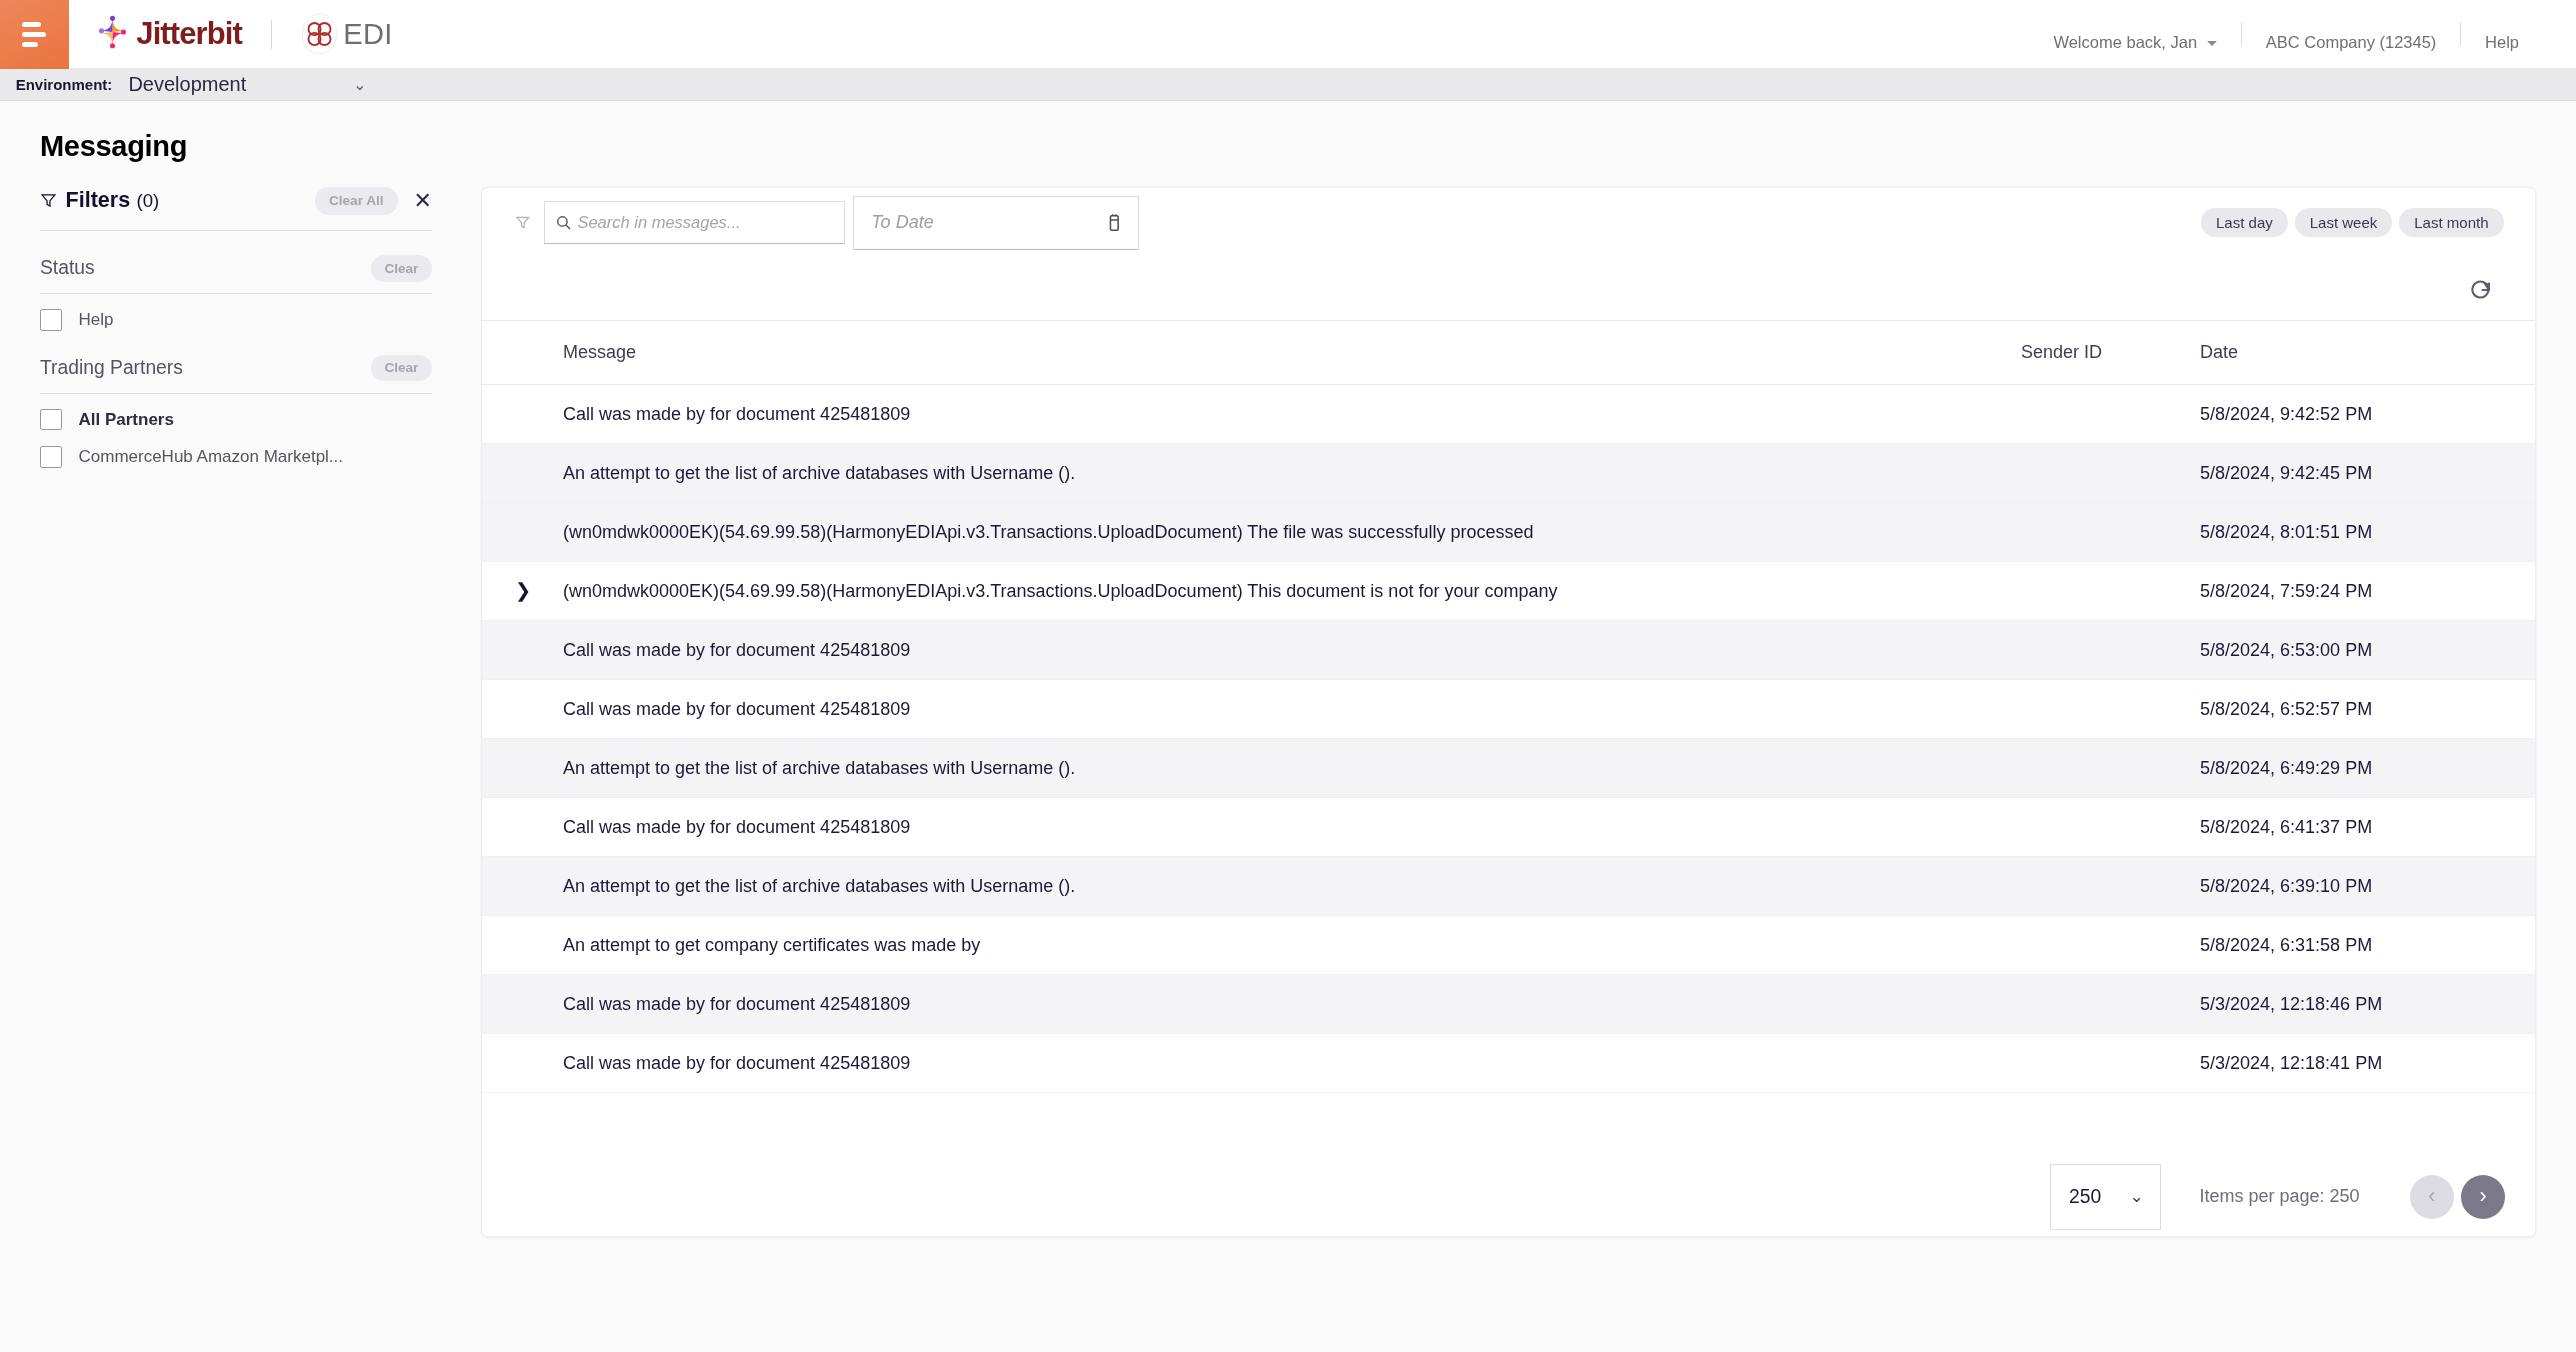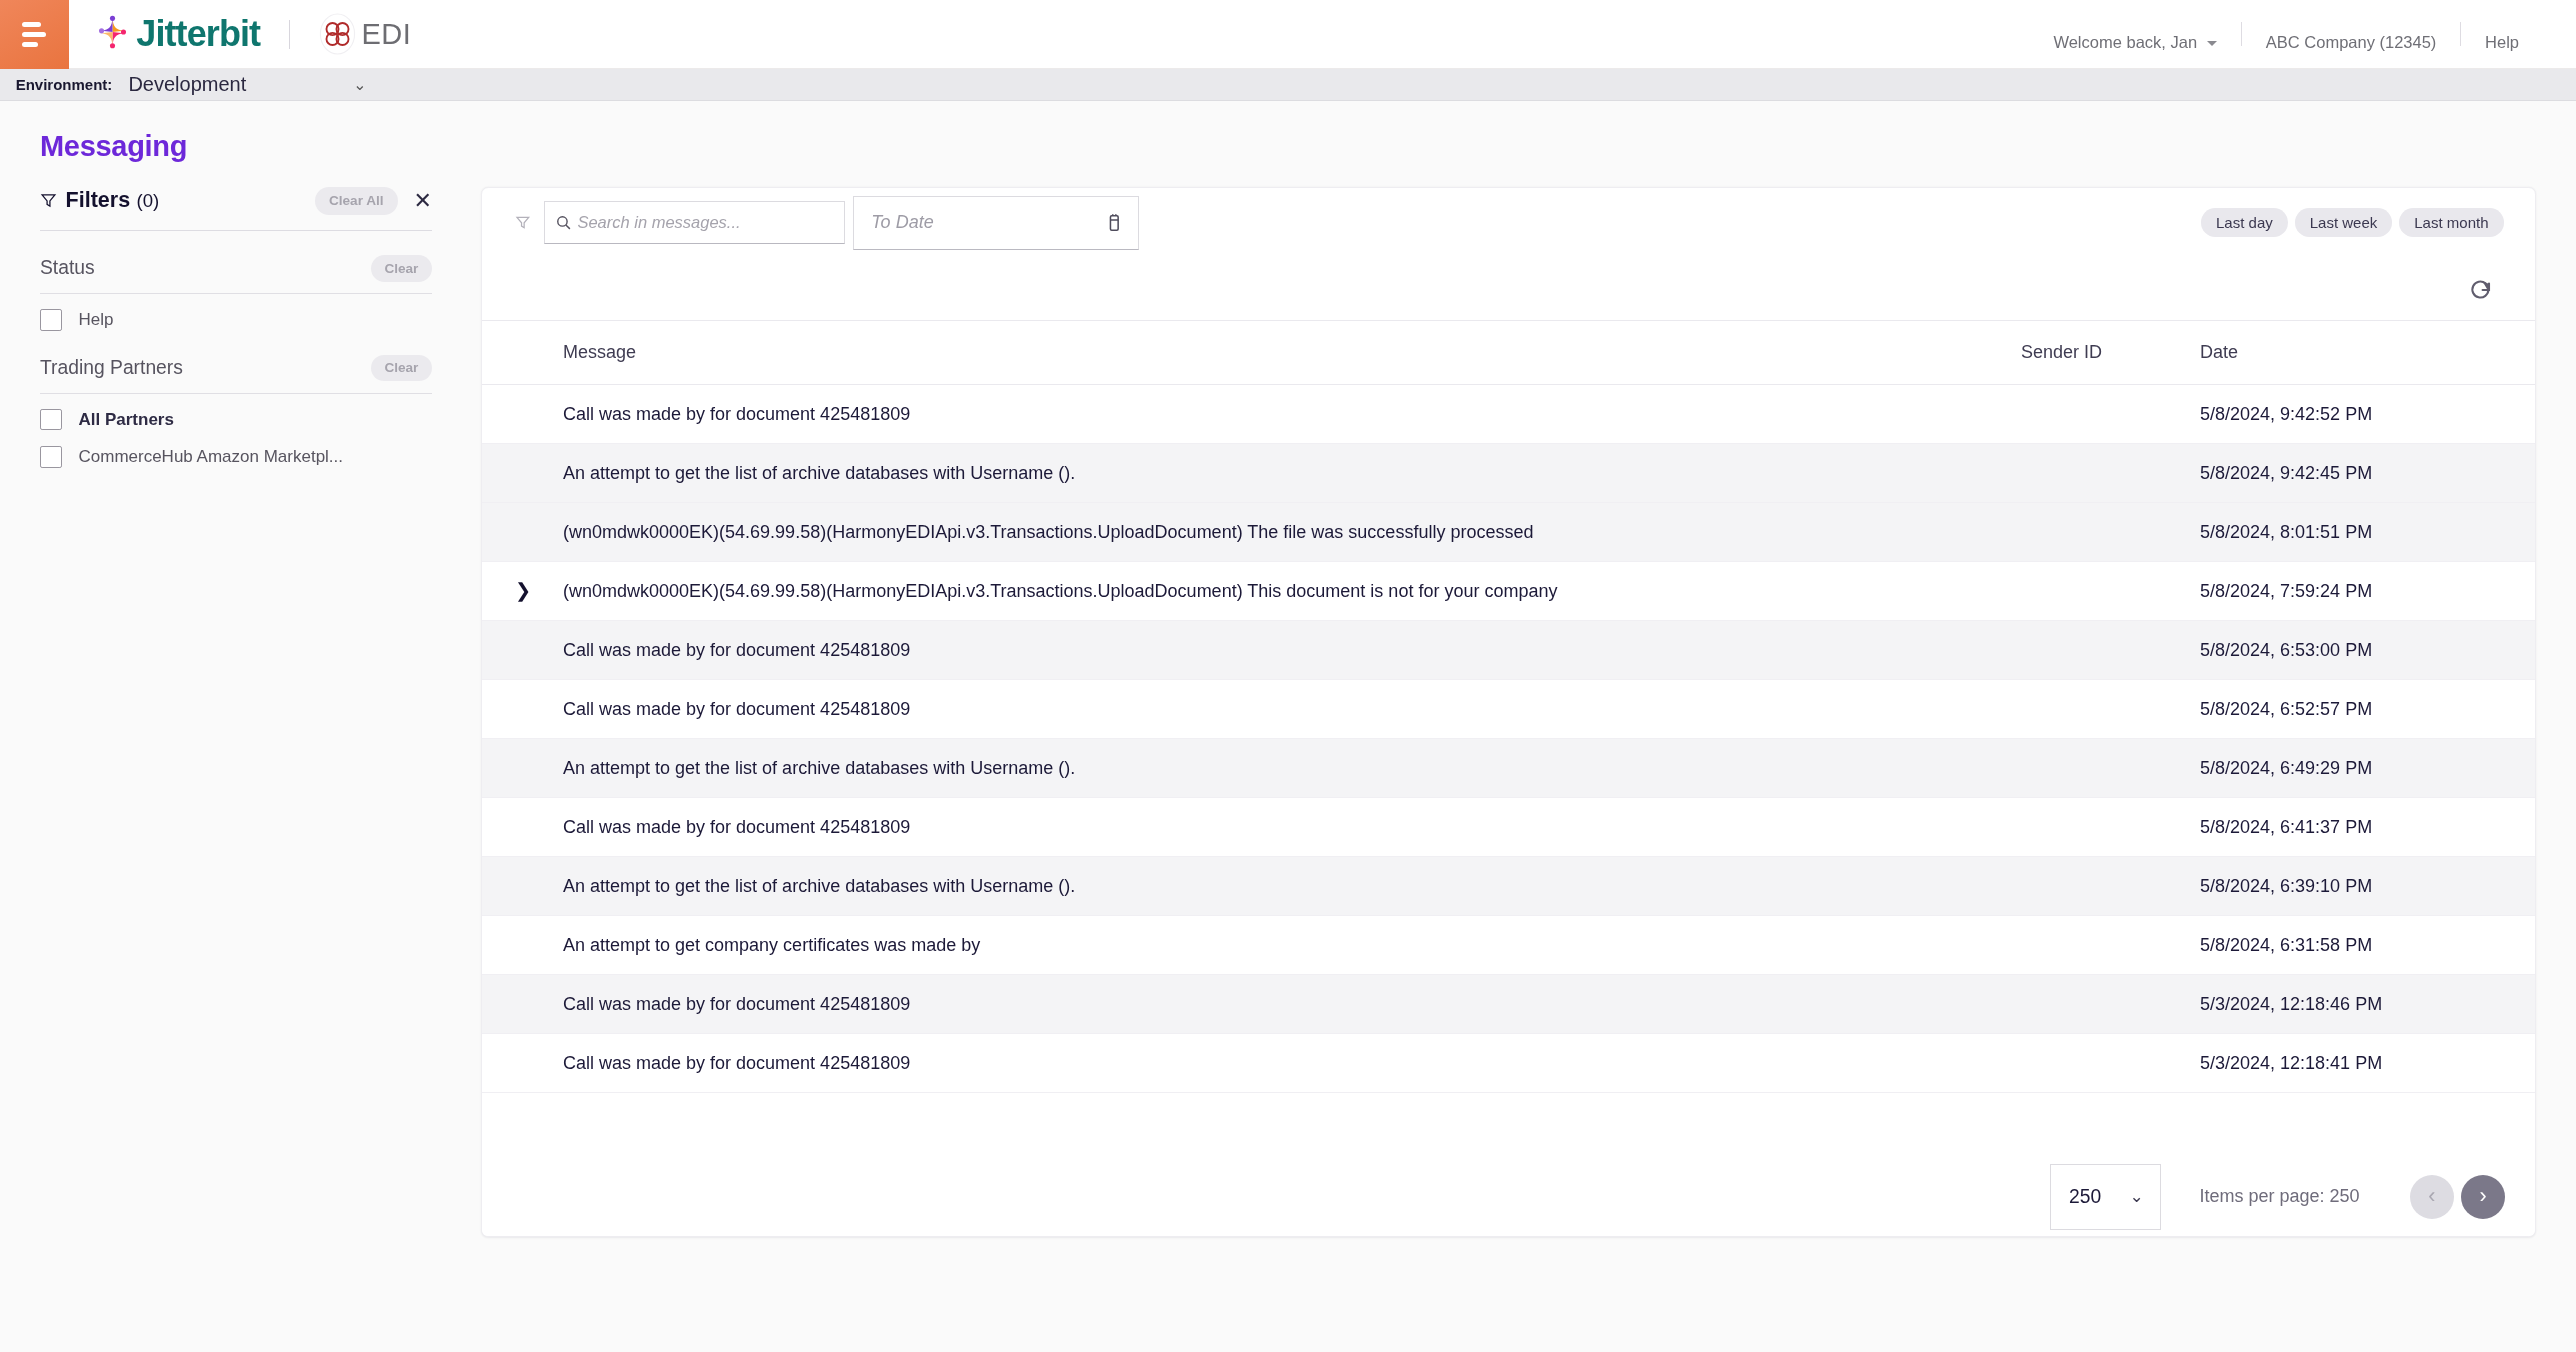--- a/index.html
+++ b/index.html
@@ -26,21 +26,21 @@
   }
   .hb-bar { background:#fff; border-radius: 2.9px; height: 5px; }
   .hb-bar.s1 { width: 18.6px; margin-right: 5.7px; align-self:center; }
   .hb-bar.s2 { width: 24px; }
   .hb-bar.s3 { width: 15.7px; margin-right: 8.6px; }
   .hb-inner { display:flex; flex-direction:column; gap:5px; align-items:flex-start; }
 
   .brand { display:flex; align-items:center; padding-left: 24px; gap: 0; }
   .jb-star { width: 39px; height: 39px; flex:0 0 39px; }
   .jb-word {
-    font-size: 36px; font-weight: 700; color:#0f766e;
+    font-size: 31px; font-weight: 700; color:#7f1d1d;
     letter-spacing: -0.9px; margin-left: 4.3px;
     font-family: "Liberation Sans", sans-serif;
   }
   .brand-divider { width:0.7px; height:29px; background:#d8d6dd; margin: 0 29px; }
   .edi-group { display:flex; align-items:center; gap: 5.7px; }
   .edi-mark { width: 37px; height: 42px; flex: 0 0 37px; }
   .edi-word { font-size: 29px; color:#6d6d72; letter-spacing: 0.4px; font-weight:400; }
 
   .topbar-right {
     margin-left:auto; display:flex; align-items:center;
@@ -67,21 +67,21 @@
   }
   .env-label { font-size:15px; font-weight:700; color:#1a1830; }
   .env-value { font-size:20px; color:#2b2840; margin-left: 16px; }
   .env-chev {
     margin-left: 107px; color:#555; font-size: 15.7px; cursor:pointer;
     user-select:none; line-height:1;
   }
 
   
   .page-title {
-    font-size: 29px; font-weight:700; color:#6d28d9;
+    font-size: 29px; font-weight:700; color:#000000;
     padding: 29px 0 0 40px; letter-spacing: -0.3px;
   }
 
   .body-wrap { display:flex; padding: 24px 0 0 0; }
 
   
   .filters { width: 481px; flex:0 0 481px; padding: 0 49px 0 40px; }
   .filters-head { display:flex; align-items:center; gap: 0; }
   .funnel-icon { width: 17px; height: 17px; flex:0 0 17px; margin-right: 8.6px; }
   .filters-title { font-size: 21.5px; font-weight:700; color:#14112e; }

